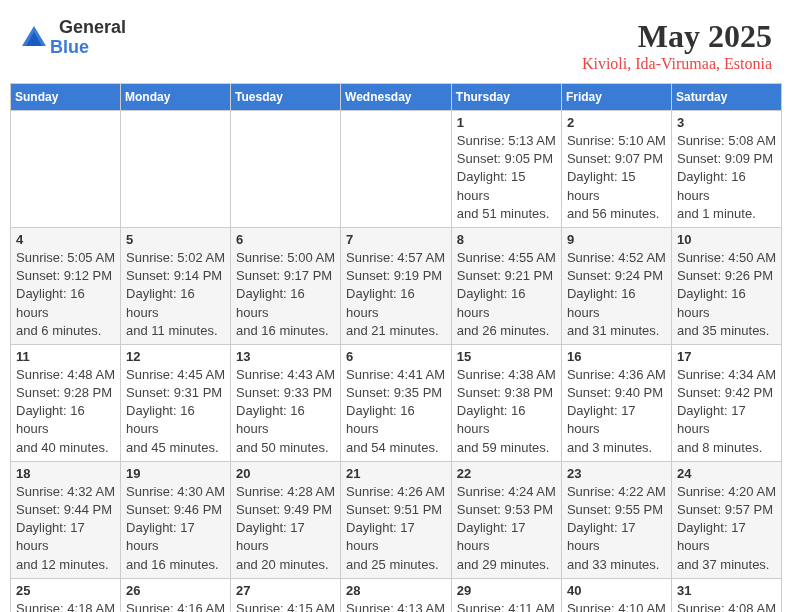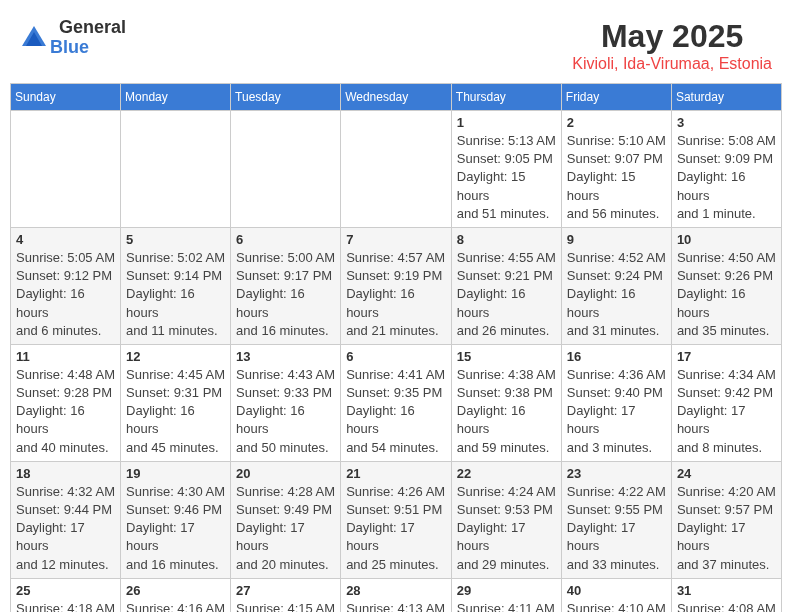--- a/index.html
+++ b/index.html
@@ -35,41 +35,42 @@
       font-size: 18px;
       font-weight: bold;
       color: #3a7bd5;
     }
     .logo-icon {
       width: 28px;
       height: 28px;
       margin-right: 2px;
     }
     .title-area {
-      text-align: center;
+      text-align: right;
+      font-family: Liberation Serif, serif;
     }
     .month-title {
       font-size: 32px;
       font-weight: bold;
       color: #333;
     }
     .location-title {
       font-size: 16px;
       color: #ef4444;
     }
     .calendar-table {
       width: 100%;
       border-collapse: collapse;
       margin-top: 4px;
     }
     .calendar-table th {
       background-color: #3a7bd5;
       color: #fff;
       font-size: 12px;
-      font-weight: normal;
+      font-weight: bold;
       padding: 6px 4px;
       text-align: left;
       border: 1px solid #ccc;
     }
     .calendar-table td {
       vertical-align: top;
       border: 1px solid #ccc;
       padding: 4px 5px;
       font-size: 10px;
       color: #333;

